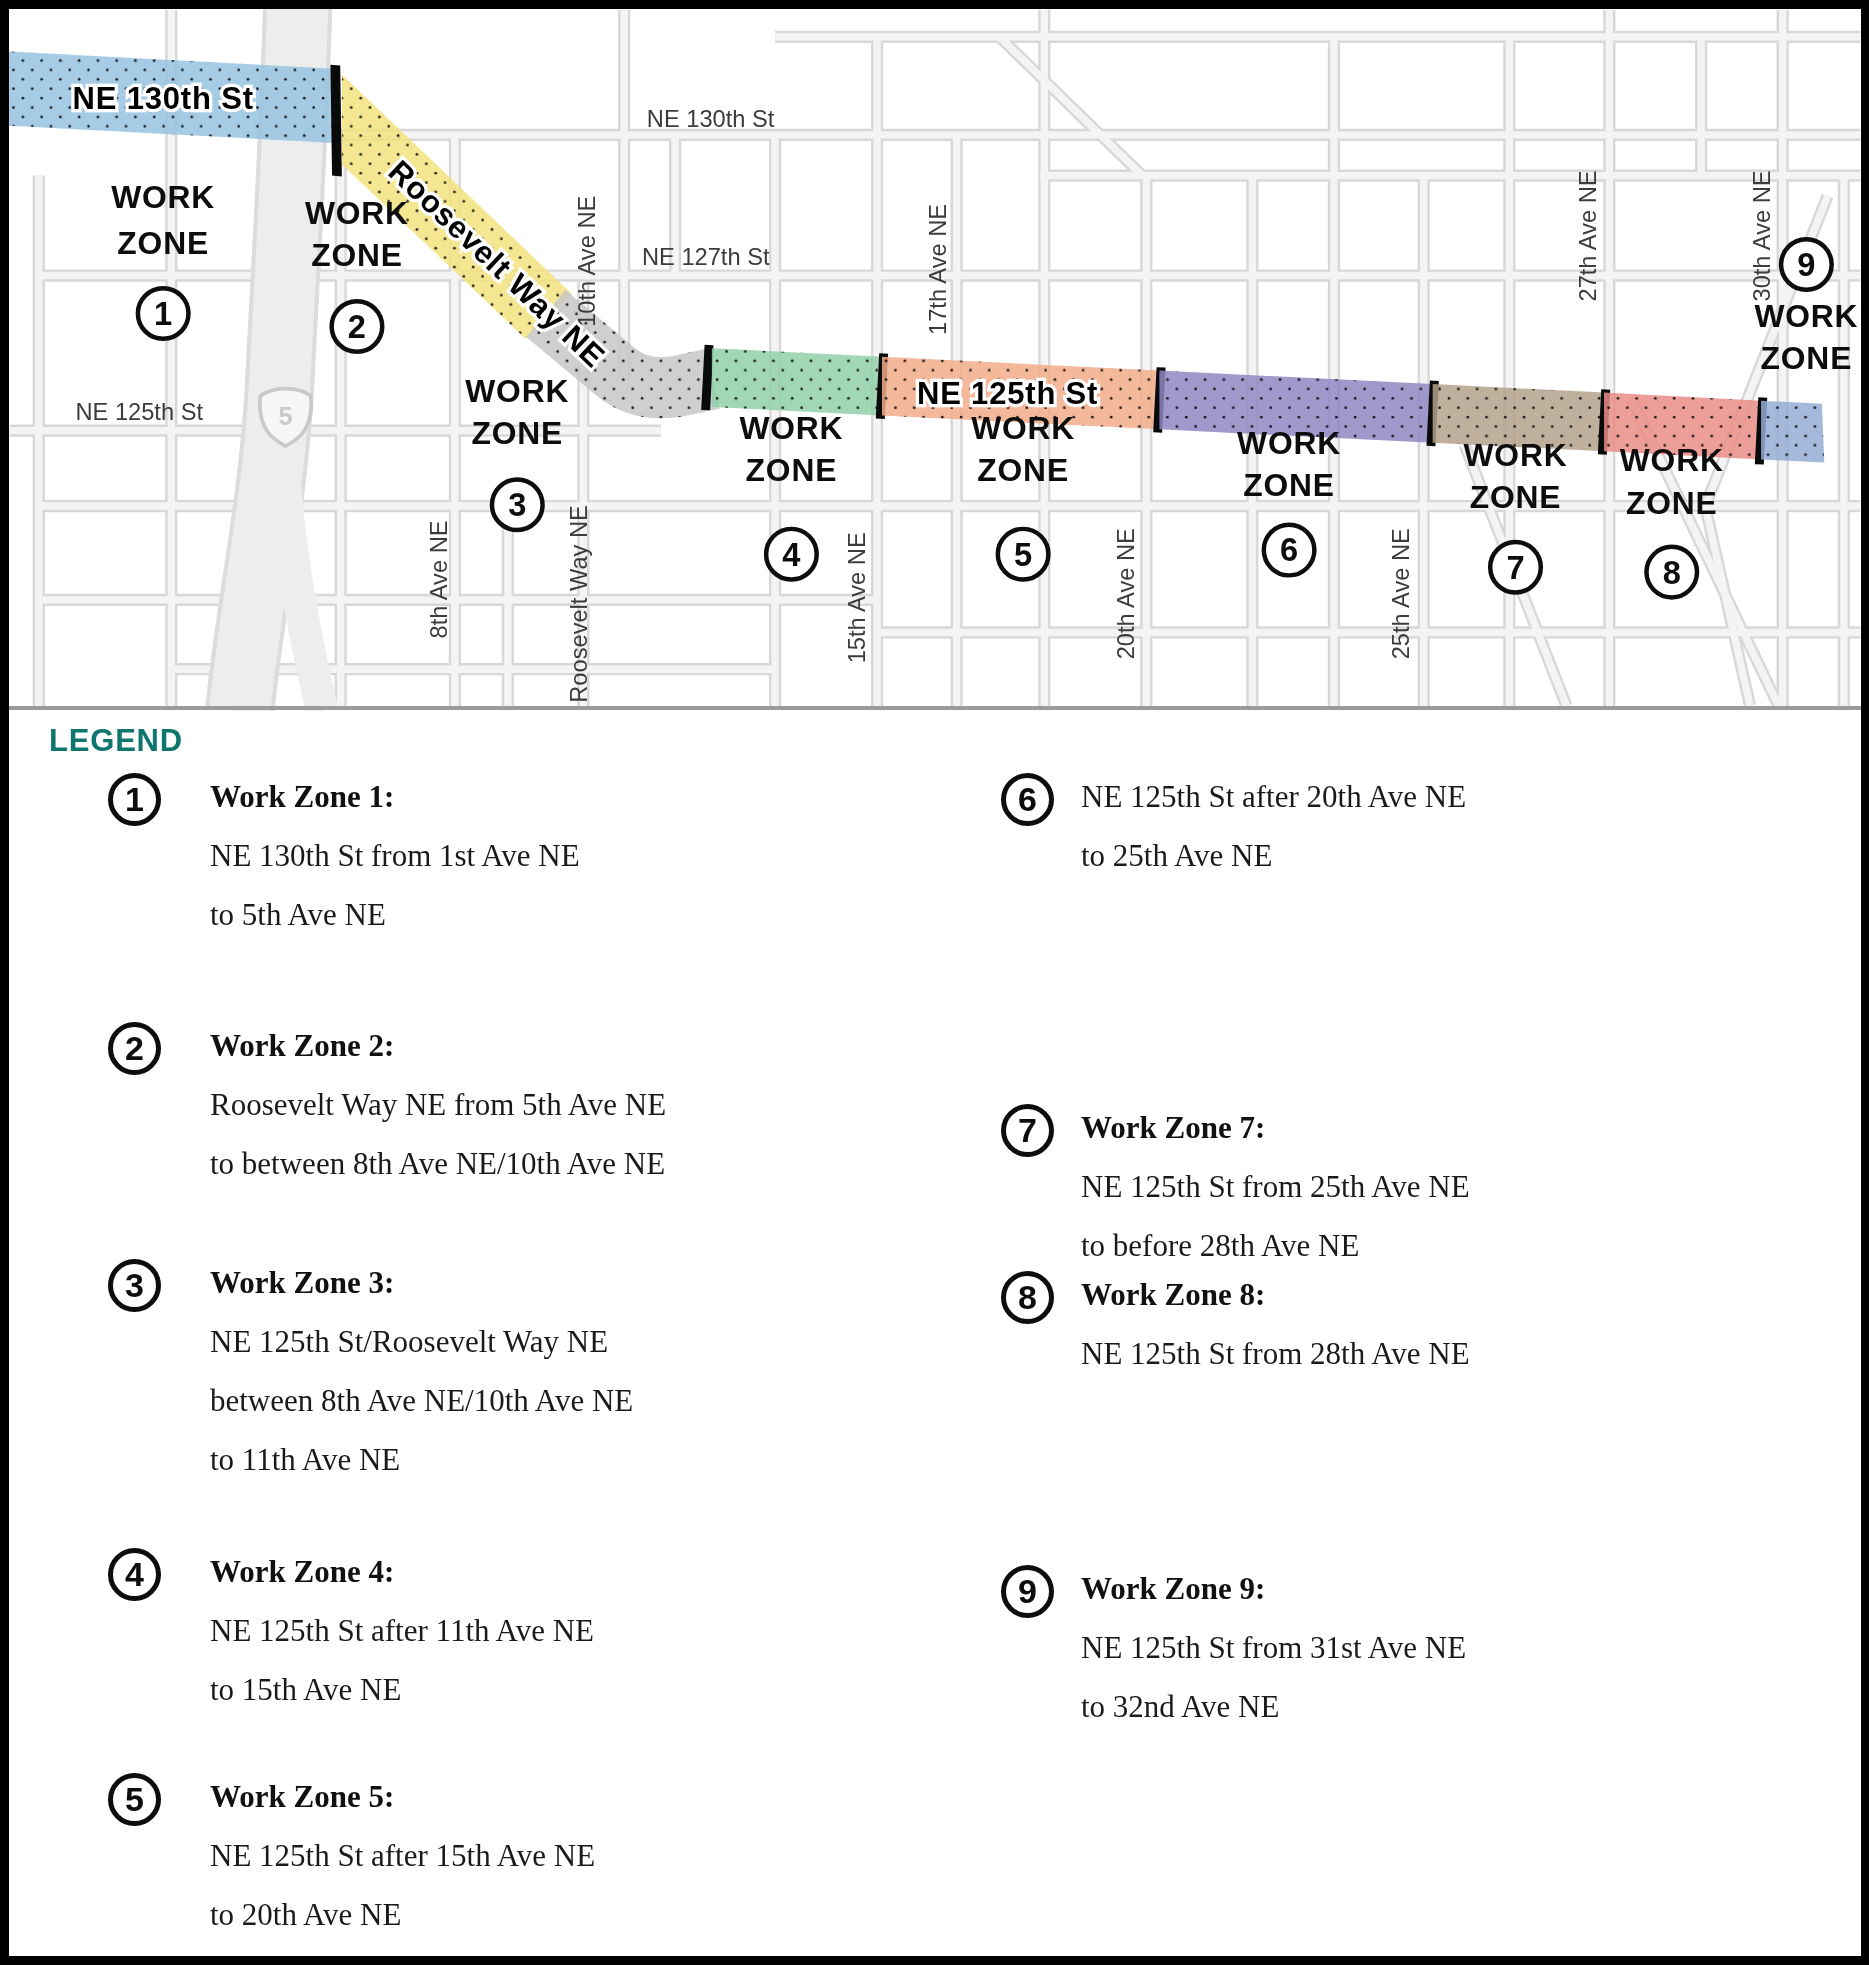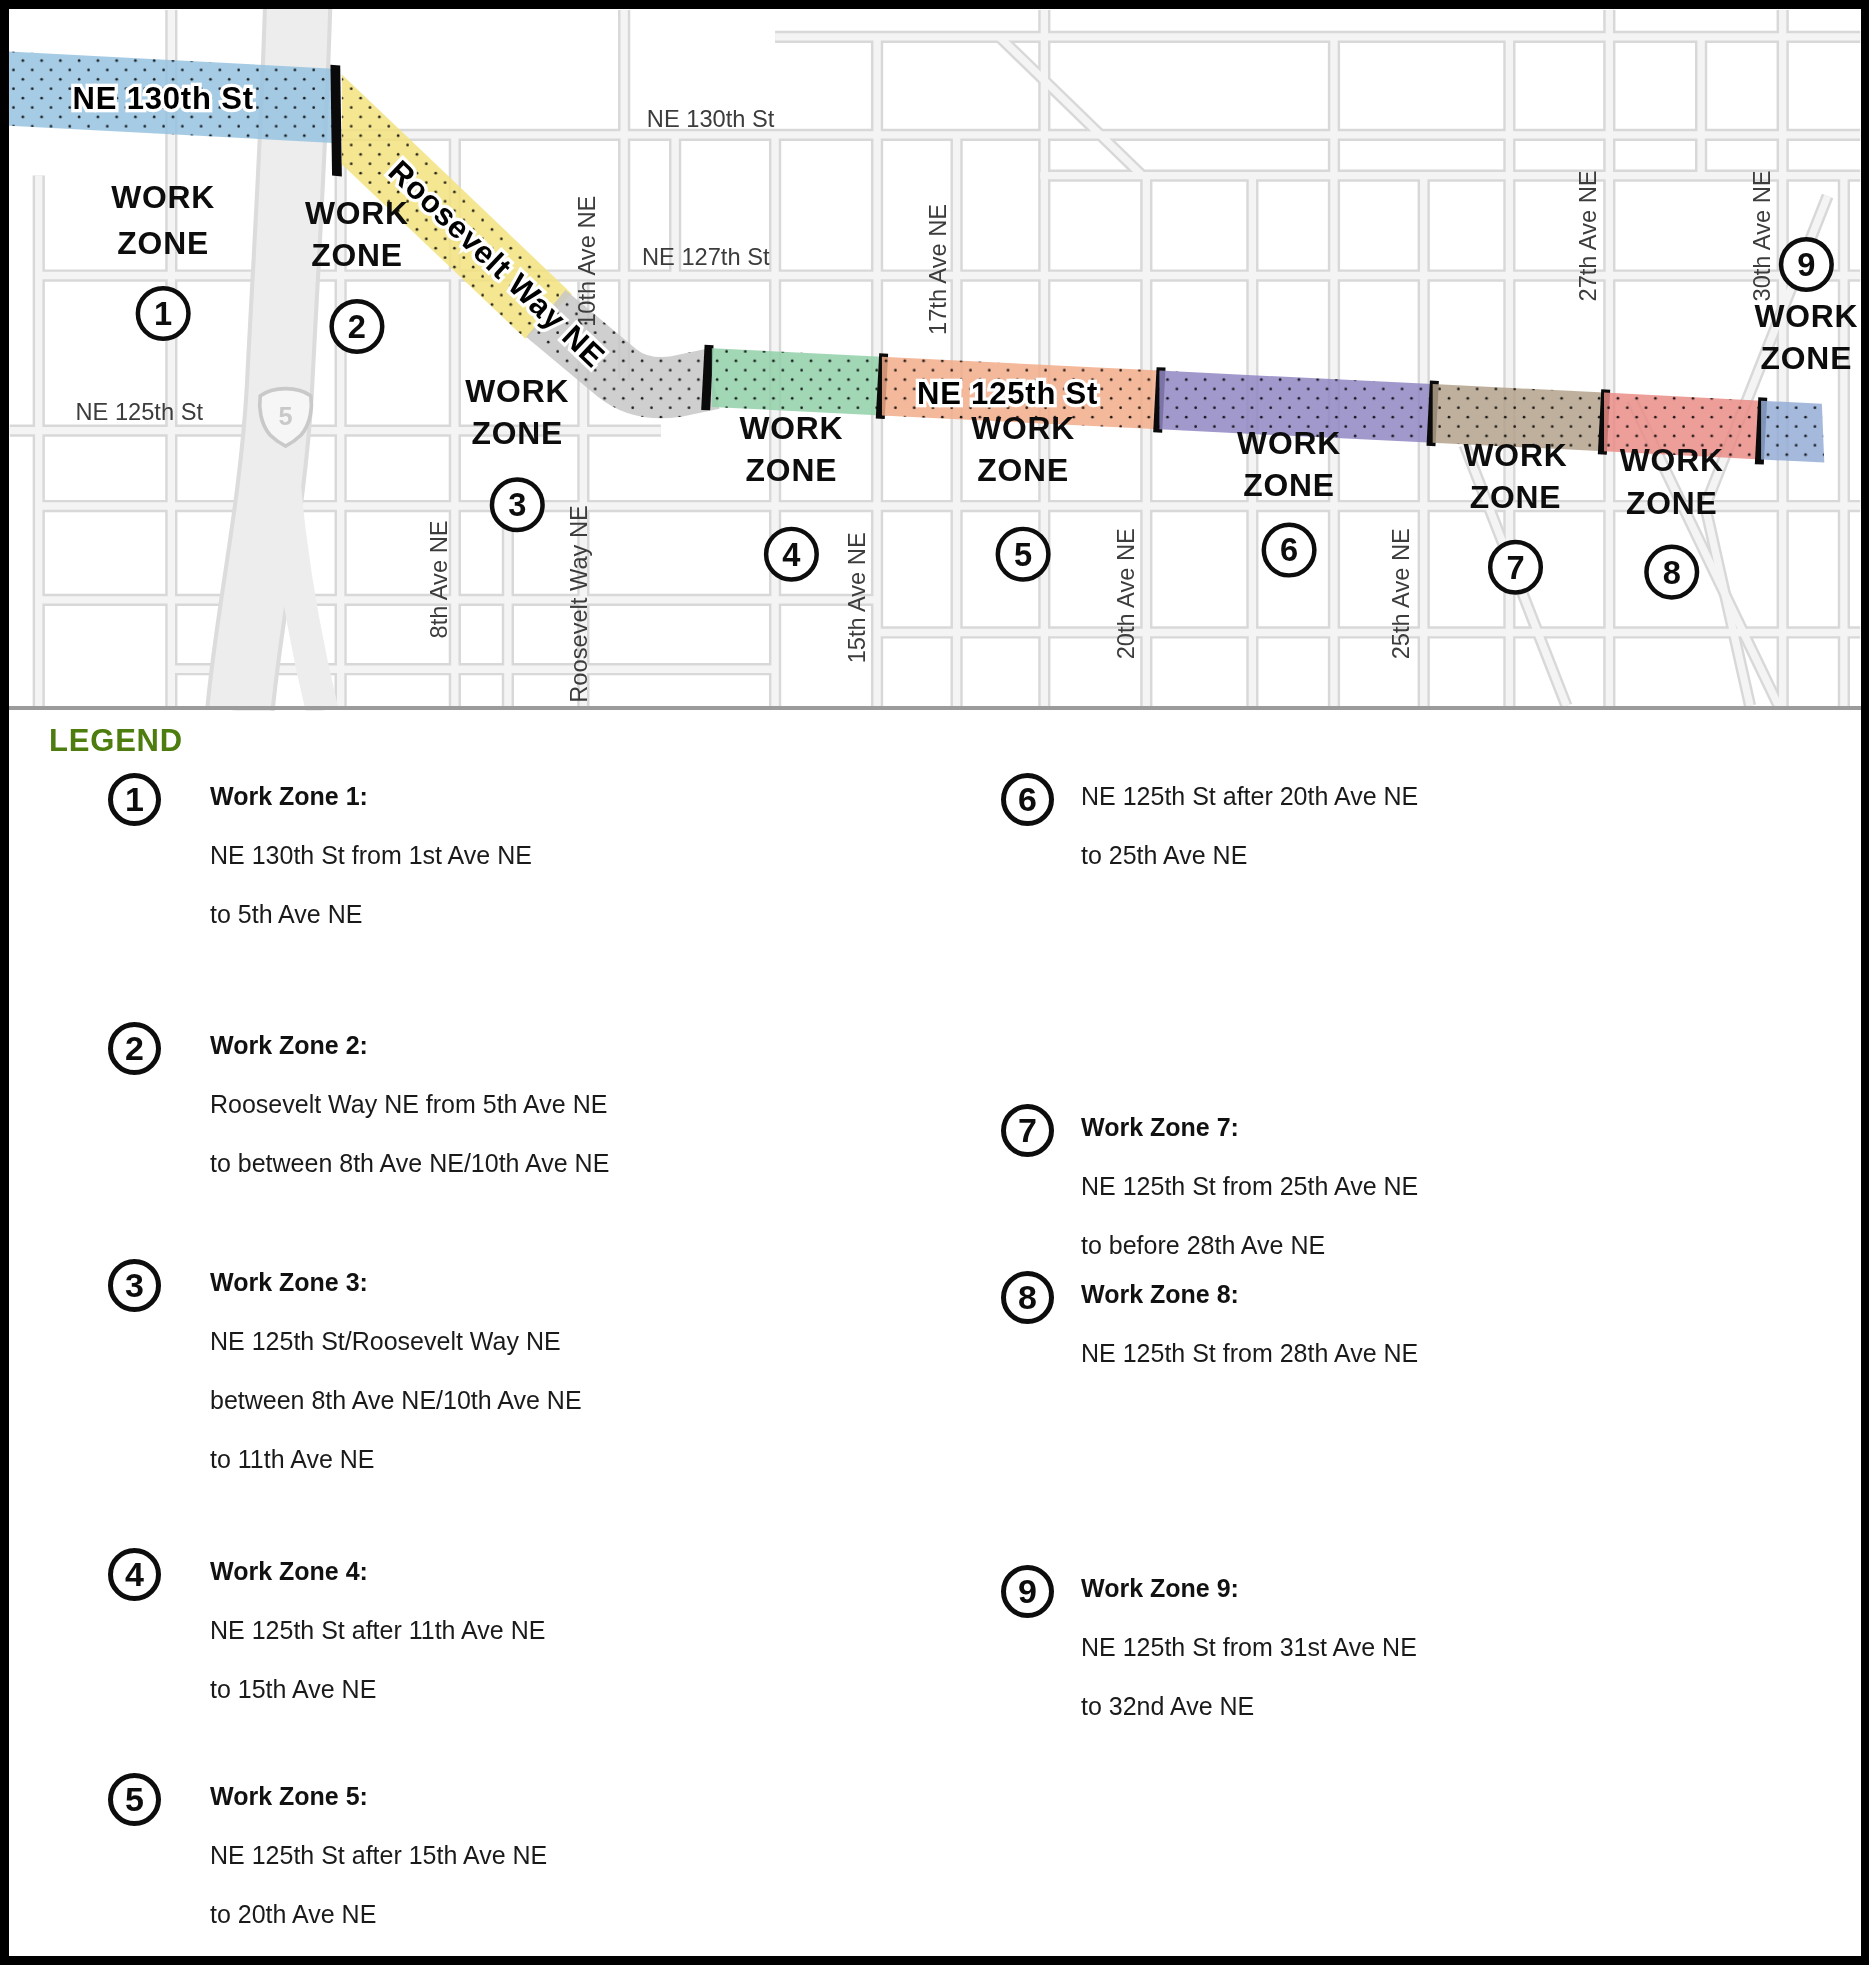--- a/index.html
+++ b/index.html
@@ -11,25 +11,25 @@
   
   .street-label{font-size:58px;fill:#3c3c3c;font-weight:400;}
   .band-label{font-size:76px;font-weight:700;fill:#000;stroke:#fff;stroke-width:16px;paint-order:stroke;letter-spacing:2px;}
   .wz{font-size:78px;font-weight:700;fill:#0d0d0d;letter-spacing:2px;}
   .wz-num{font-size:80px;font-weight:700;fill:#0d0d0d;}
   .i5-num{font-size:62px;font-weight:700;fill:#c9c9c9;}
   .sc{stroke:#d8d8d8;stroke-width:30;fill:none;}
   .si{stroke:#f4f4f4;stroke-width:18;fill:none;}
   
   #legend{position:absolute;left:0;top:711px;width:1870px;height:1255px;background:#fff;z-index:2;}
-  .lheading{position:absolute;left:49px;top:12.2px;font-size:31px;font-weight:700;color:#4d7c0f;letter-spacing:0.8px;}
+  .lheading{position:absolute;left:49px;top:12.2px;font-size:31px;font-weight:700;color:#0f766e;letter-spacing:0.8px;}
   .litem{position:absolute;}
   .lcirc{position:absolute;left:0;top:5.7px;width:43px;height:43px;border:5.3px solid #0d0d0d;border-radius:50%;
          display:flex;align-items:center;justify-content:center;font-size:34px;font-weight:700;color:#0d0d0d;background:#fff;}
-  .ltext{line-height:59px;font-size:25px;color:#1a1a1a;}
+  .ltext{line-height:59px;font-size:31px;color:#1a1a1a;font-family:Liberation Serif, serif;}
   .ltitle{font-weight:700;color:#111;}
   .lline{font-weight:400;}
   .col-l .ltext{margin-left:102px;}
   .col-r .ltext{margin-left:80px;}
 </style>
 </head>
 <body>
 
 <div id="canvas">
 

